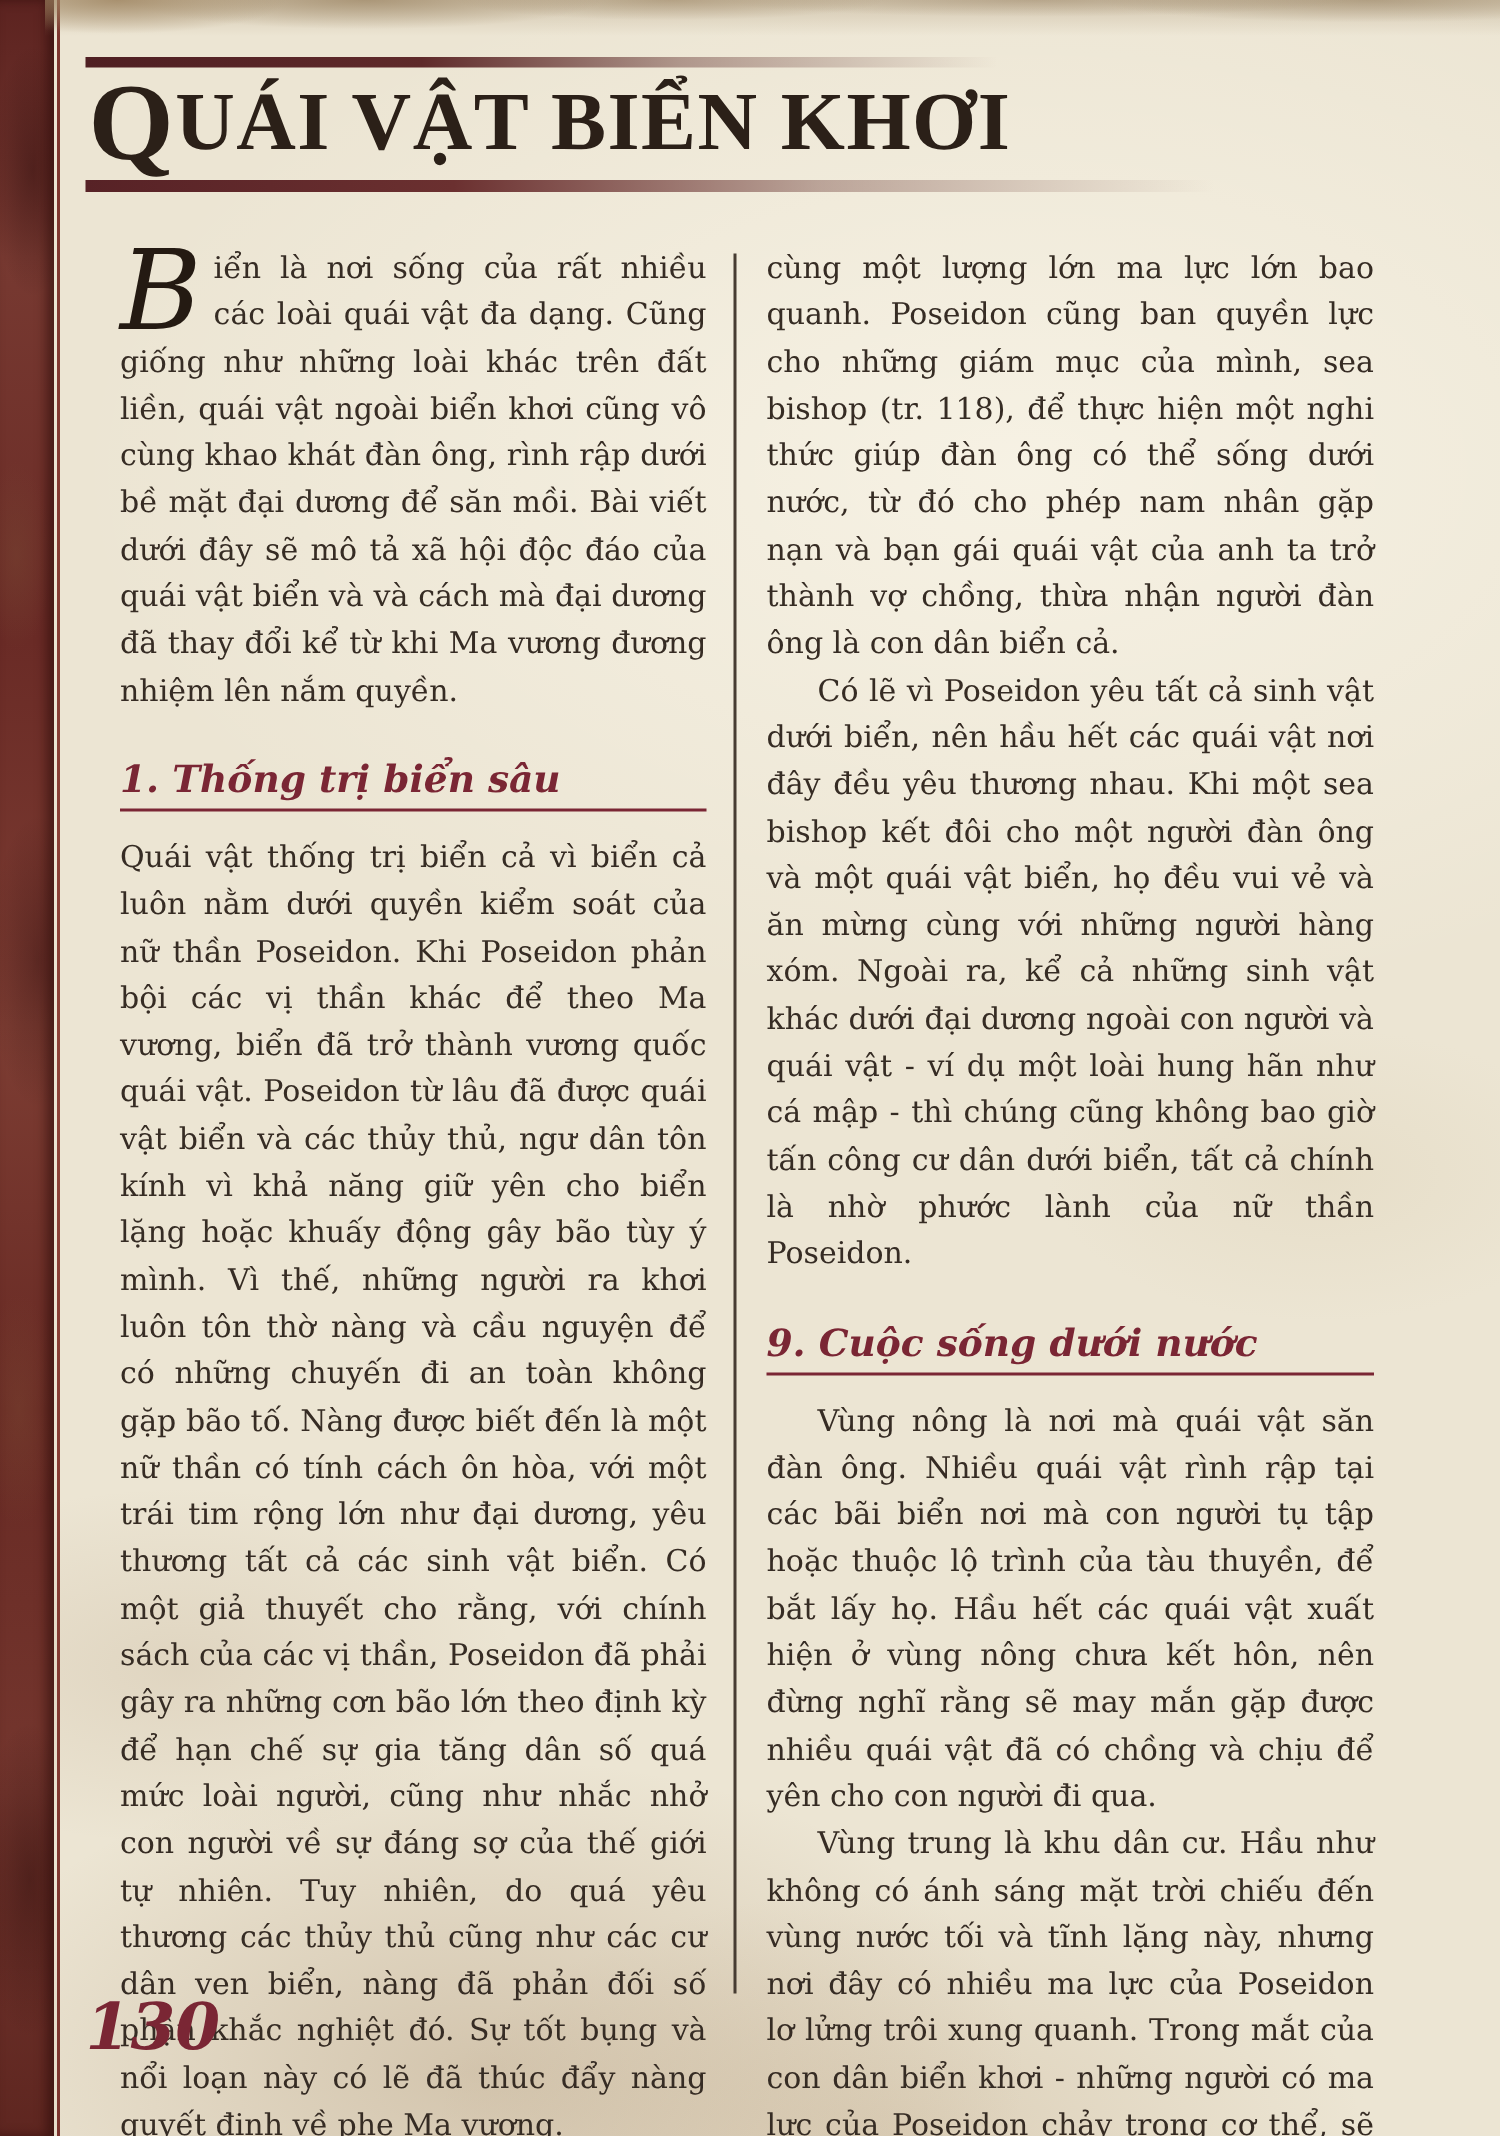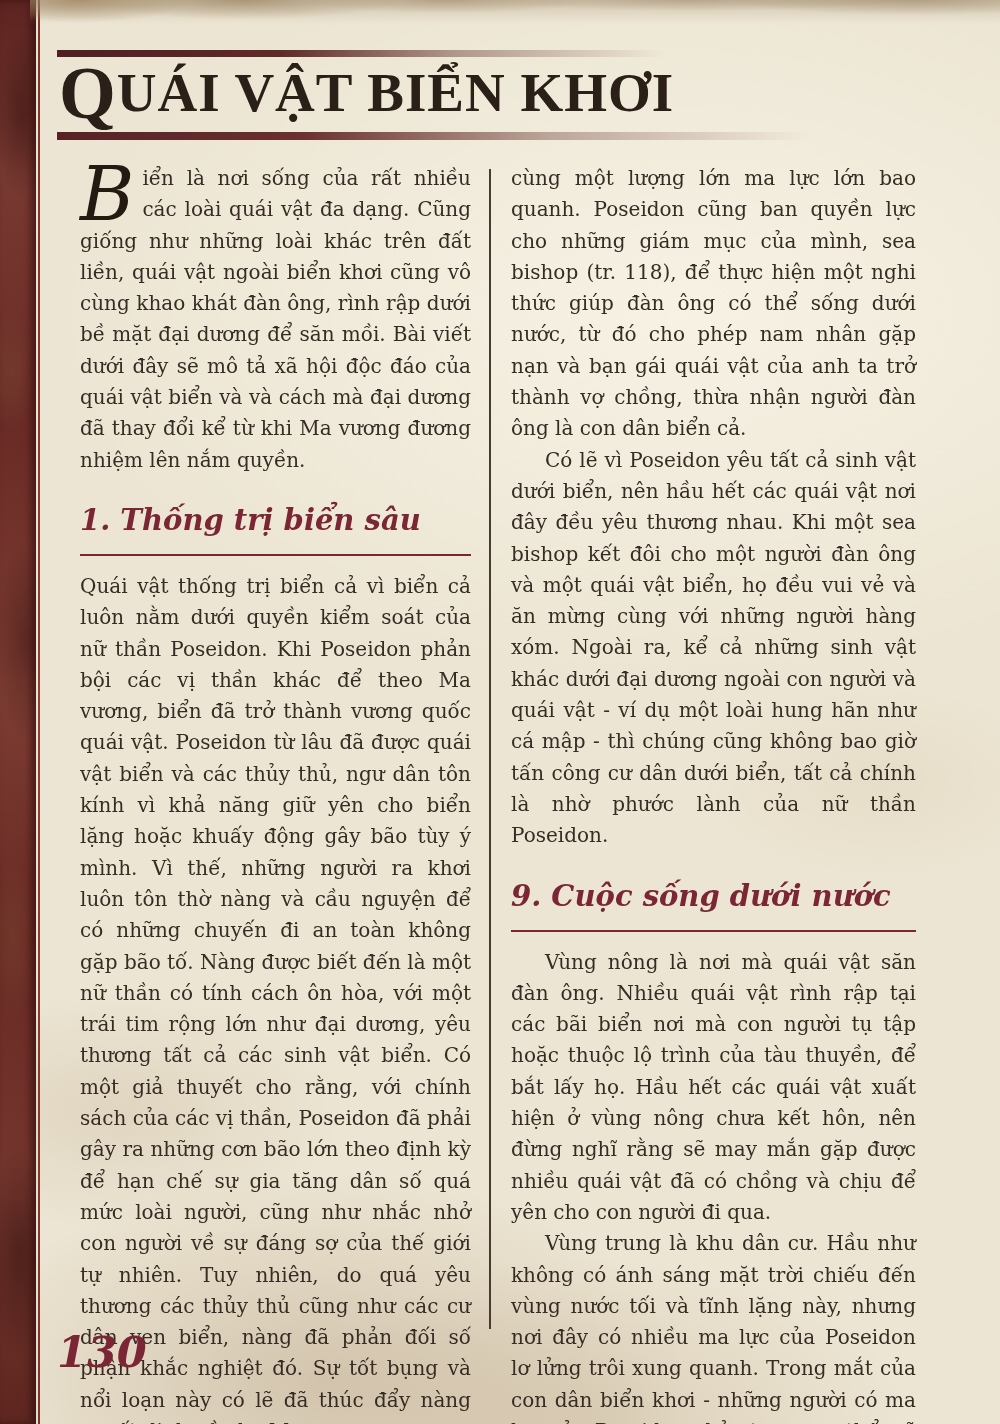--- a/index.html
+++ b/index.html
@@ -35,21 +35,21 @@
       radial-gradient(46px 140px at 70% 45%, rgba(40,10,10,.35), transparent 70%),
       radial-gradient(40px 110px at 35% 66%, rgba(130,80,55,.35), transparent 70%),
       radial-gradient(50px 150px at 55% 88%, rgba(42,12,10,.45), transparent 70%),
       linear-gradient(180deg,#5c2320,#773931 12%,#6a2b26 30%,#7d3d33 48%,#682a24 66%,#74362e 84%,#5e2620);
     box-shadow:inset -5px 0 7px rgba(40,10,8,.55);
   }
   .left-line{
     position:absolute;left:38px;top:0;width:2px;height:100%;
     background:linear-gradient(#7c342e,#8e4238 50%,#7c342e);
   }
-  .content{position:absolute;left:57px;top:50px;width:886px;}
+  .content{position:absolute;left:57px;top:38px;width:886px;}
   .rule{border:0;}
   .rule-top{
     width:640px;height:7px;margin:0 0 6px 0;
     background:linear-gradient(to right,#4f1f22,#5f2a2a 35%,rgba(124,84,78,.55) 62%,rgba(150,120,110,0) 95%);
   }
   .rule-bottom{
     width:818px;height:8px;margin:8px 0 0 0;
     background:linear-gradient(to right,#572226,#6b3030 30%,rgba(135,95,88,.5) 60%,rgba(160,130,120,0) 92%);
   }
   h1{
@@ -70,22 +70,22 @@
   }
   p.indent{text-indent:34px;}
   .dropcap{
     float:left;
     font-style:italic;font-size:74px;line-height:56px;
     color:#241a12;margin:3px 8px 0 0;
   }
   h2{
     font-family:"DejaVu Serif", serif;
     font-style:italic;font-weight:700;
-    font-size:29px;line-height:34px;color:#7a2634;
-    margin:27px 0 15px 0;padding-bottom:17px;
+    font-size:25px;line-height:34px;color:#7a2634;
+    margin:27px 0 15px 0;padding-bottom:2px;
     border-bottom:2px solid #7a2634;
   }
   .page-number{
     position:absolute;left:57px;top:1327px;
     font-style:italic;font-weight:700;font-size:43px;color:#7a2634;
   }
 </style>
 </head>
 <body>
 

